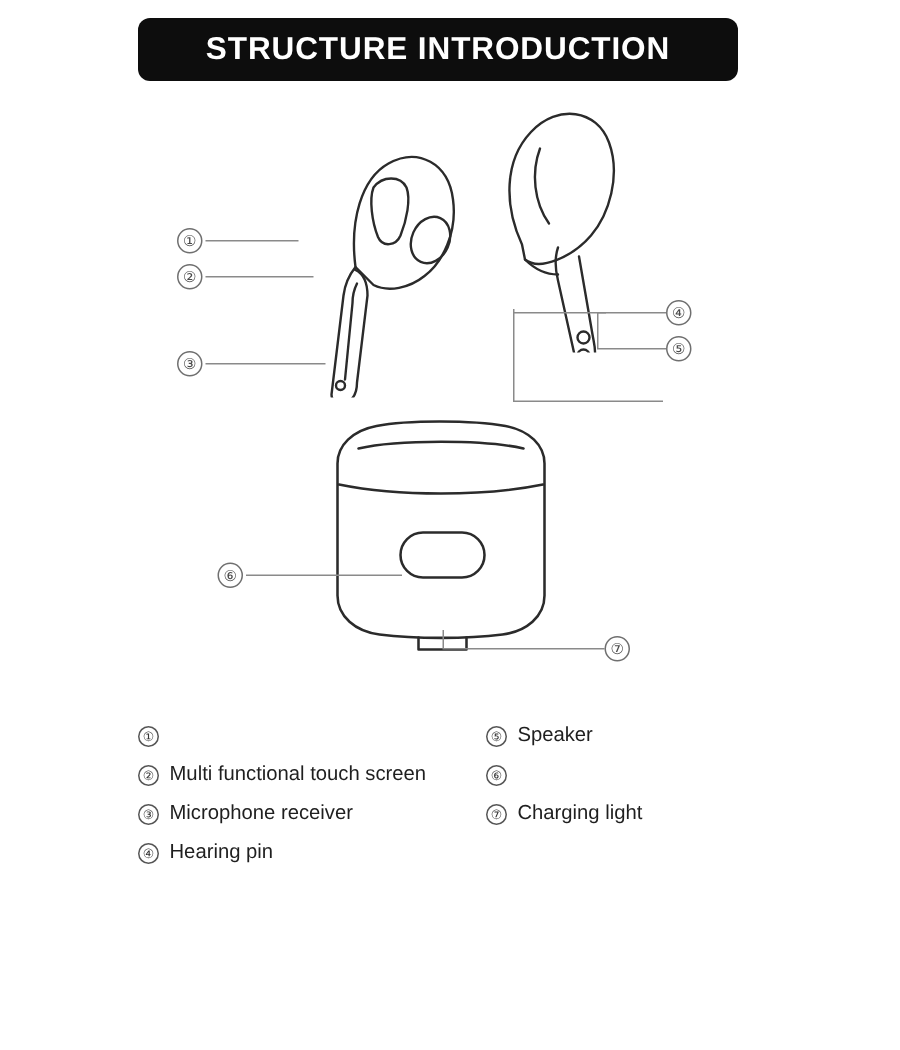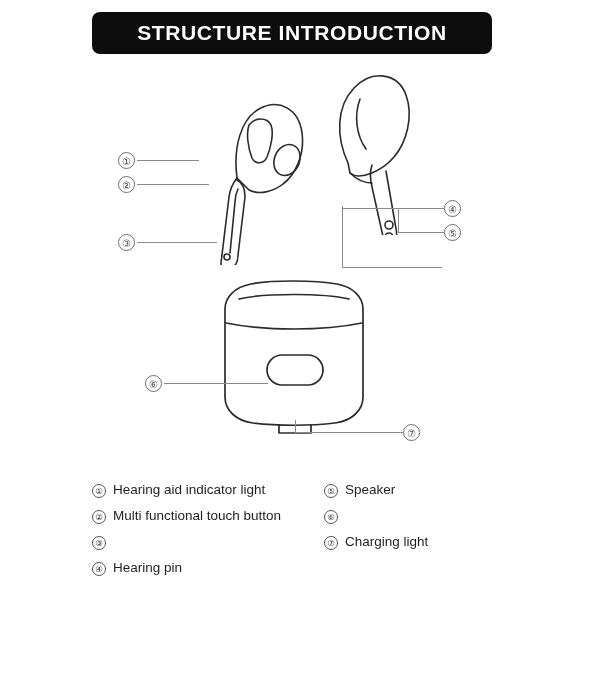--- a/index.html
+++ b/index.html
@@ -208,28 +208,28 @@
     <div class="leader h" style="left:295px; top:372px; width:108px;"></div>
     <div class="leader v" style="left:295px; top:360px; height:12px;"></div>
     <div class="callout-num" style="left:403px; top:364px;">⑦</div>
   </div>
 
   <div class="legend">
 
     <div class="legend-col col-1">
       <div class="legend-item">
         <span class="legend-marker">①</span>
-        <span>Hearing aid indicator light</span>
       </div>
       <div class="legend-item">
         <span class="legend-marker">②</span>
-        <span>Multi functional touch button</span>
+        <span>Multi functional touch screen</span>
       </div>
       <div class="legend-item">
         <span class="legend-marker">③</span>
+        <span>Microphone receiver</span>
       </div>
       <div class="legend-item">
         <span class="legend-marker">④</span>
         <span>Hearing pin</span>
       </div>
     </div>
 
     <div class="legend-col col-2">
       <div class="legend-item">
         <span class="legend-marker">⑤</span>

